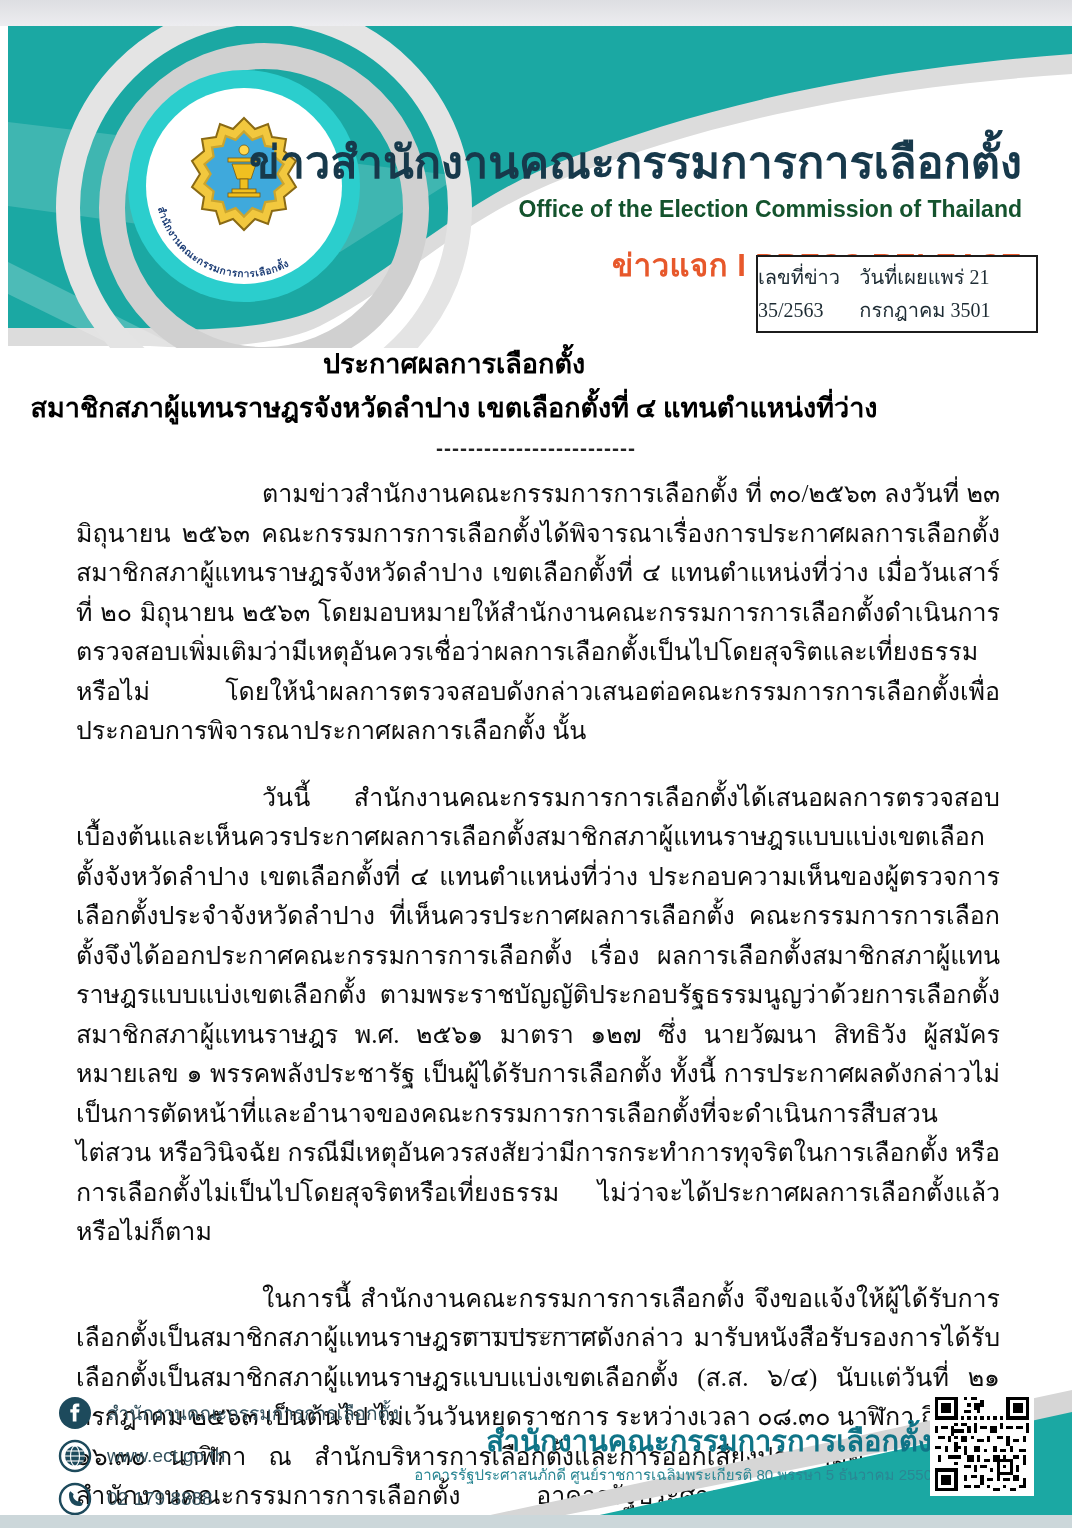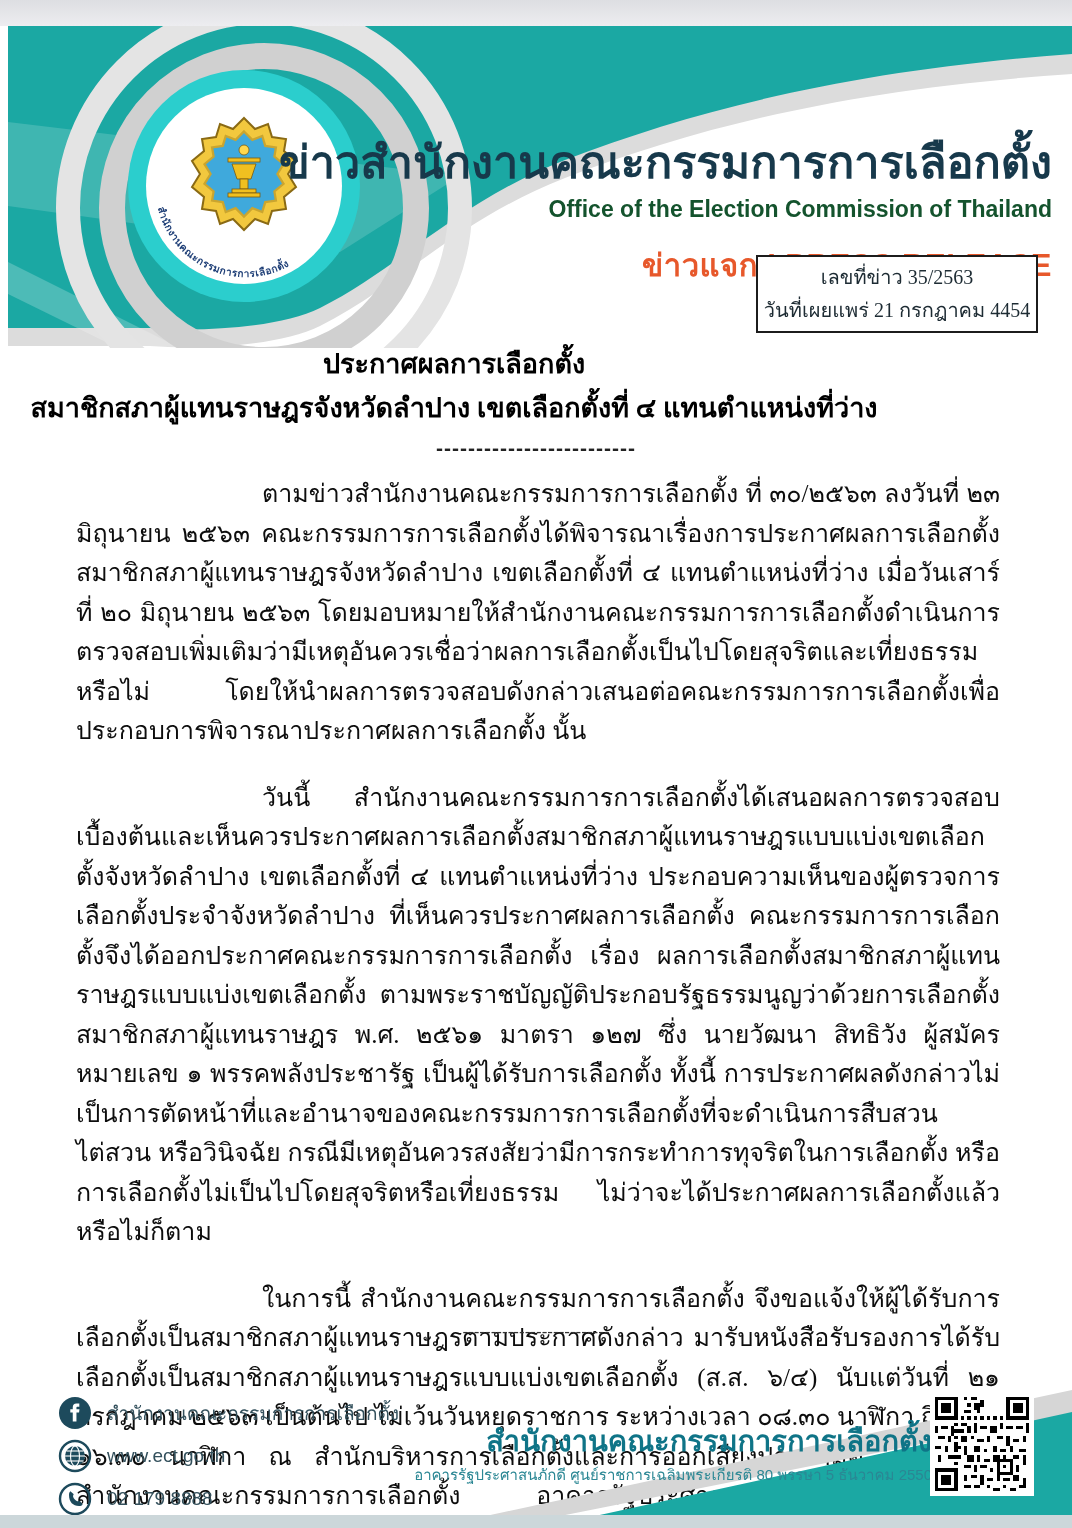--- a/index.html
+++ b/index.html
@@ -4,27 +4,27 @@
 <style>
   html,body{margin:0;padding:0;background:#e9e9ec;}
   .page{position:relative;width:1072px;height:1528px;background:#ffffff;overflow:hidden;
         font-family:"Liberation Sans", sans-serif;}
   .edge-top{position:absolute;left:0;top:0;width:1072px;height:26px;
         background:linear-gradient(#dddee2,#ededf0);}
   .edge-bottom{position:absolute;left:0;bottom:0;width:1072px;height:13px;background:#ccd7da;z-index:5;}
 
   
   .header-art{position:absolute;left:0;top:26px;width:1072px;height:322px;}
-  .header-text{position:absolute;right:20px;top:136px;text-align:right;z-index:3;}
+  .header-text{position:absolute;right:50px;top:136px;text-align:right;z-index:3;}
   .header-title{font-size:45px;font-weight:bold;color:#17394b;line-height:54px;margin:0;}
   .header-sub{font-size:23px;font-weight:bold;color:#14532d;line-height:30px;margin-top:4px;}
   .header-press{font-size:31px;font-weight:800;color:#e7582b;line-height:36px;margin-top:24px;
         letter-spacing:.5px;}
   .info-box{position:absolute;left:756px;top:255px;width:278px;height:74px;border:2px solid #1c1c1c;
-        background:#fff;display:flex;flex-direction:column;justify-content:center;align-items:center;
+        background:#fff;display:flex;flex-direction:row;justify-content:center;align-items:center;
         z-index:4;font-size:20px;line-height:33px;color:#1d2b33;
         font-family:"Liberation Serif", serif;}
 
   
   .doc-title{position:absolute;left:0;top:342px;width:908px;text-align:center;
         font-family:"Liberation Serif", serif;font-weight:bold;color:#000;
         font-size:27px;line-height:44px;}
   .divider1{position:absolute;left:0;top:436px;width:1072px;text-align:center;
         font-size:21px;font-weight:bold;color:#222;letter-spacing:1px;}
   .doc-body{position:absolute;left:76px;top:474px;width:924px;
@@ -82,21 +82,21 @@
   </svg>
 
   <div class="header-text">
     <div class="header-title">ข่าวสำนักงานคณะกรรมการการเลือกตั้ง</div>
     <div class="header-sub">Office of the Election Commission of Thailand</div>
     <div class="header-press">ข่าวแจก I PRESS RELEASE</div>
   </div>
 
   <div class="info-box">
     <div>เลขที่ข่าว  35/2563</div>
-    <div>วันที่เผยแพร่ 21 กรกฎาคม 4454</div>
+    <div>วันที่เผยแพร่ 21 กรกฎาคม 3501</div>
   </div>
 
   <div class="doc-title">
     <div>ประกาศผลการเลือกตั้ง</div>
     <div>สมาชิกสภาผู้แทนราษฎรจังหวัดลำปาง เขตเลือกตั้งที่ ๔ แทนตำแหน่งที่ว่าง</div>
   </div>
 
   <div class="divider1">-------------------------</div>
 
   <div class="doc-body">

